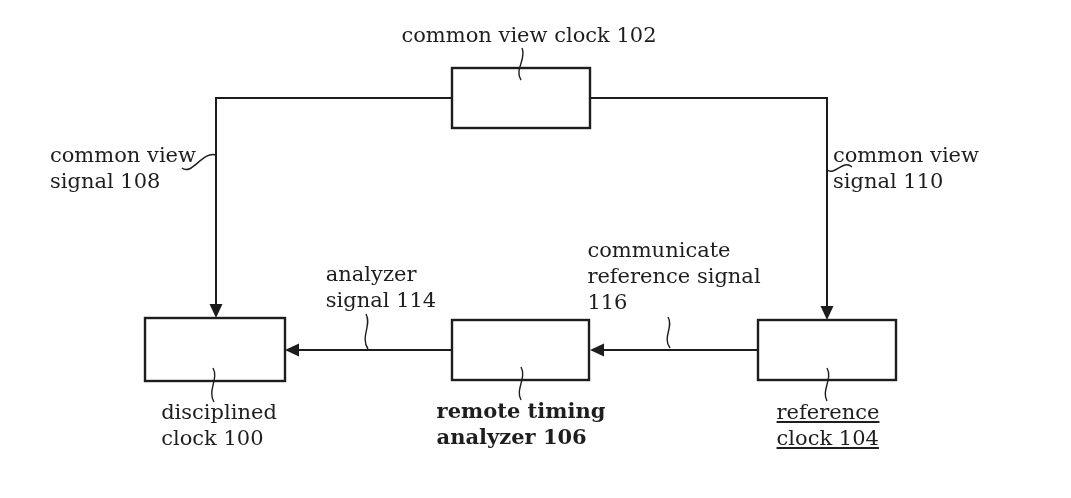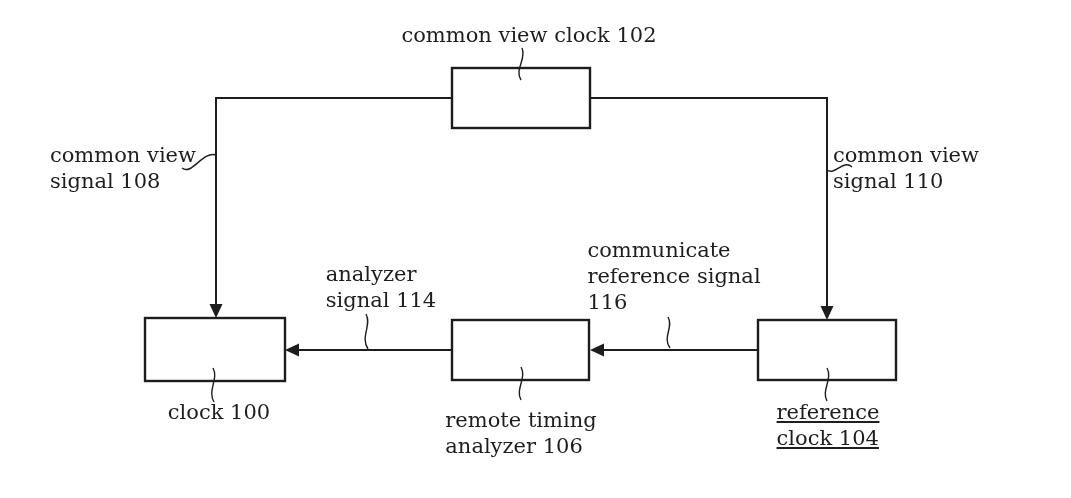--- a/index.html
+++ b/index.html
@@ -103,24 +103,25 @@
     <div>signal 114</div>
   </div>
 
   <div class="lbl" style="left:674px; top:237px;">
     <div>communicate</div>
     <div>reference signal</div>
     <div>116</div>
   </div>
 
   <div class="lbl" style="left:219px; top:399px;">
+    <div>disciplined</div>
     <div>clock 100</div>
   </div>
 
-  <div class="lbl" style="left:521px; top:407px;">
+  <div class="lbl" style="left:521px; top:398px;font-weight:bold;">
     <div>remote timing</div>
     <div>analyzer 106</div>
   </div>
 
   <div class="lbl" style="left:828px; top:399px;text-decoration:underline;">
     <div>reference</div>
     <div>clock 104</div>
   </div>
 
 </div>

